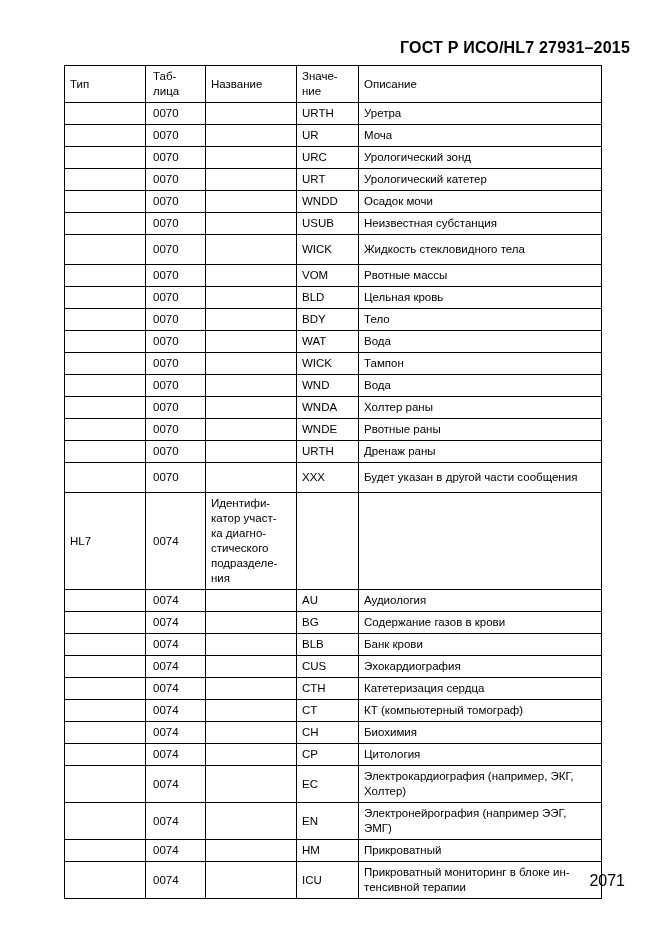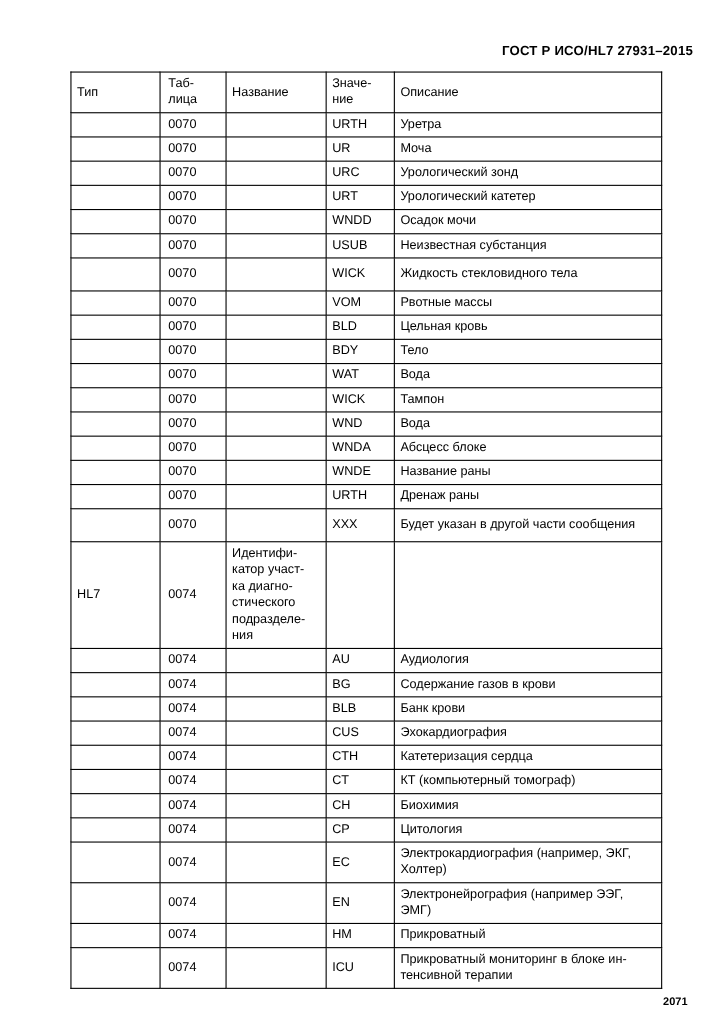--- a/index.html
+++ b/index.html
@@ -12,21 +12,21 @@
     background: #ffffff;
     color: #000000;
     font-family: "Liberation Sans", sans-serif;
     position: relative;
     overflow: hidden;
   }
   .doc-header {
     position: absolute;
     top: 39px;
     right: 31px;
-    font-size: 12px;
+    font-size: 16px;
     font-weight: bold;
     letter-spacing: 0.2px;
   }
   .doc-table {
     position: absolute;
     left: 64px;
     top: 65px;
     width: 537px;
     border-collapse: collapse;
     table-layout: fixed;
@@ -57,23 +57,22 @@
   
   .doc-table tbody tr:nth-child(7) td,
   .doc-table tbody tr:nth-child(17) td {
     padding-top: 7px;
     padding-bottom: 7px;
   }
   .page-number {
     position: absolute;
     top: 872px;
     right: 36px;
-    font-size: 10px;
-    font-weight: bold;
-    margin-top: 34px;
+    font-size: 16px;
+    font-weight: normal;
   }
 </style>
 </head>
 <body>
 
 <div class="doc-header">ГОСТ Р ИСО/HL7 27931–2015</div>
 
 <table class="doc-table">
   <colgroup>
     <col style="width:81px">
@@ -183,28 +182,28 @@
         <td class="col-table">0070</td>
         <td class="col-name"></td>
         <td class="col-value">WND</td>
         <td class="col-description">Вода</td>
       </tr>
       <tr>
         <td class="col-type"></td>
         <td class="col-table">0070</td>
         <td class="col-name"></td>
         <td class="col-value">WNDA</td>
-        <td class="col-description">Абсцесс блоке</td>
+        <td class="col-description">Холтер раны</td>
       </tr>
       <tr>
         <td class="col-type"></td>
         <td class="col-table">0070</td>
         <td class="col-name"></td>
         <td class="col-value">WNDE</td>
-        <td class="col-description">Название раны</td>
+        <td class="col-description">Рвотные раны</td>
       </tr>
       <tr>
         <td class="col-type"></td>
         <td class="col-table">0070</td>
         <td class="col-name"></td>
         <td class="col-value">URTH</td>
         <td class="col-description">Дренаж раны</td>
       </tr>
       <tr>
         <td class="col-type"></td>

